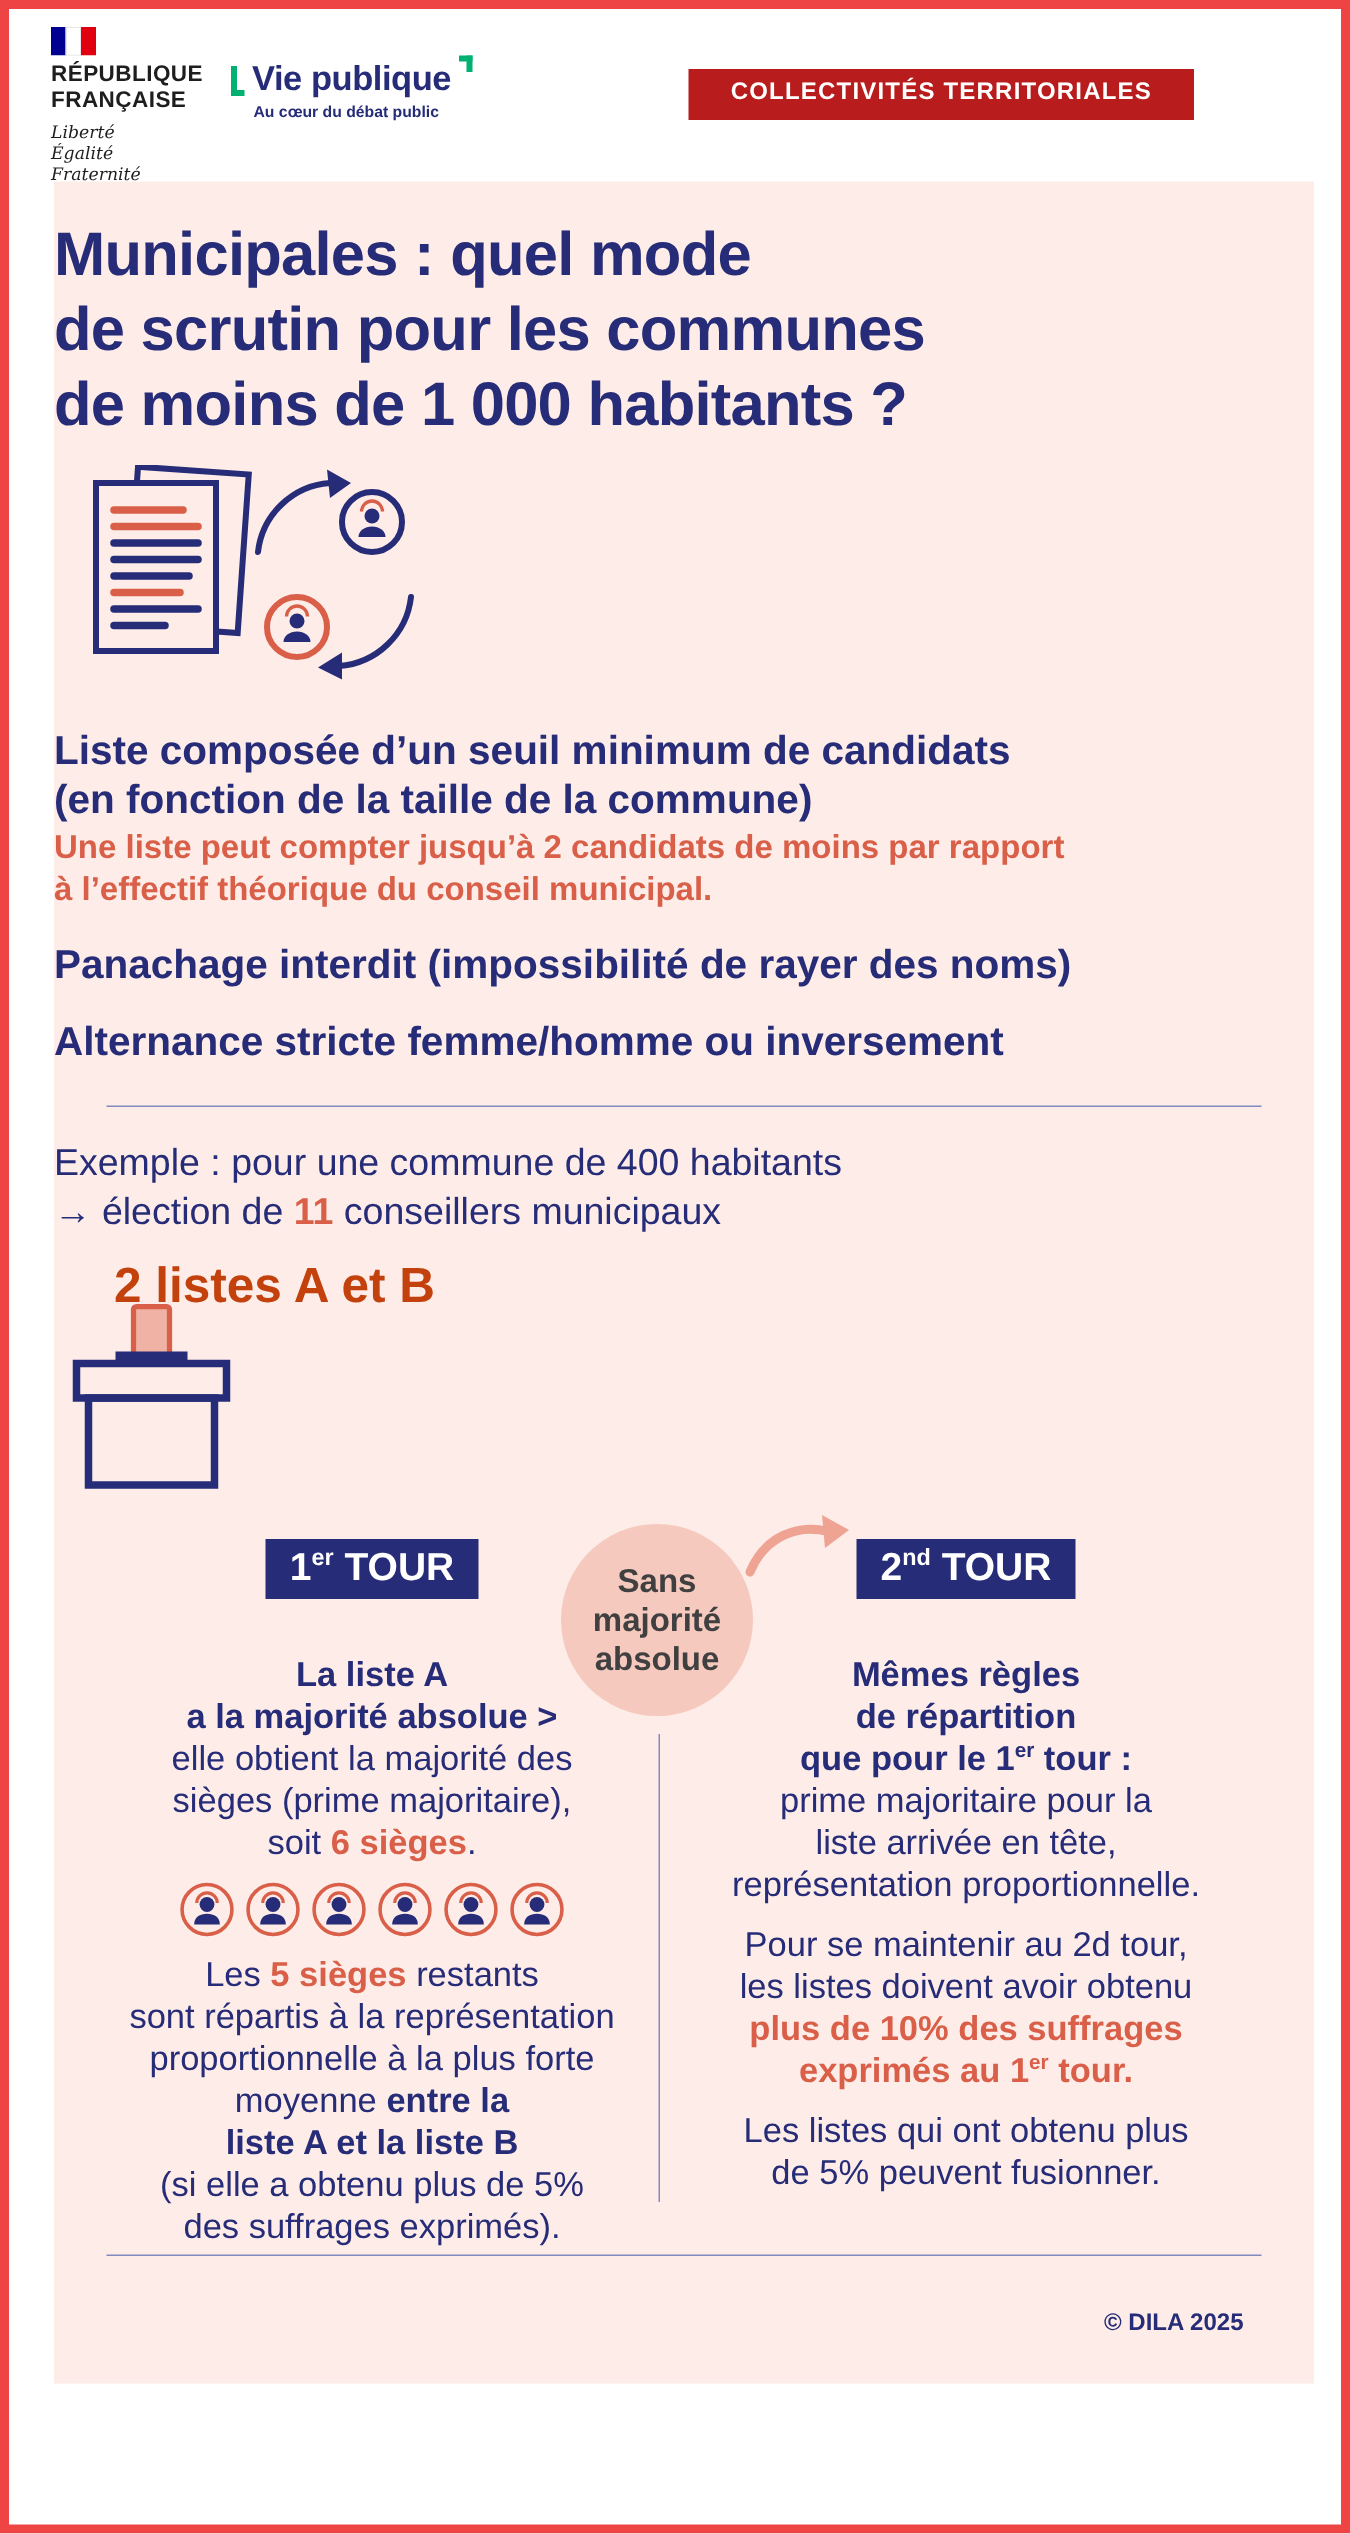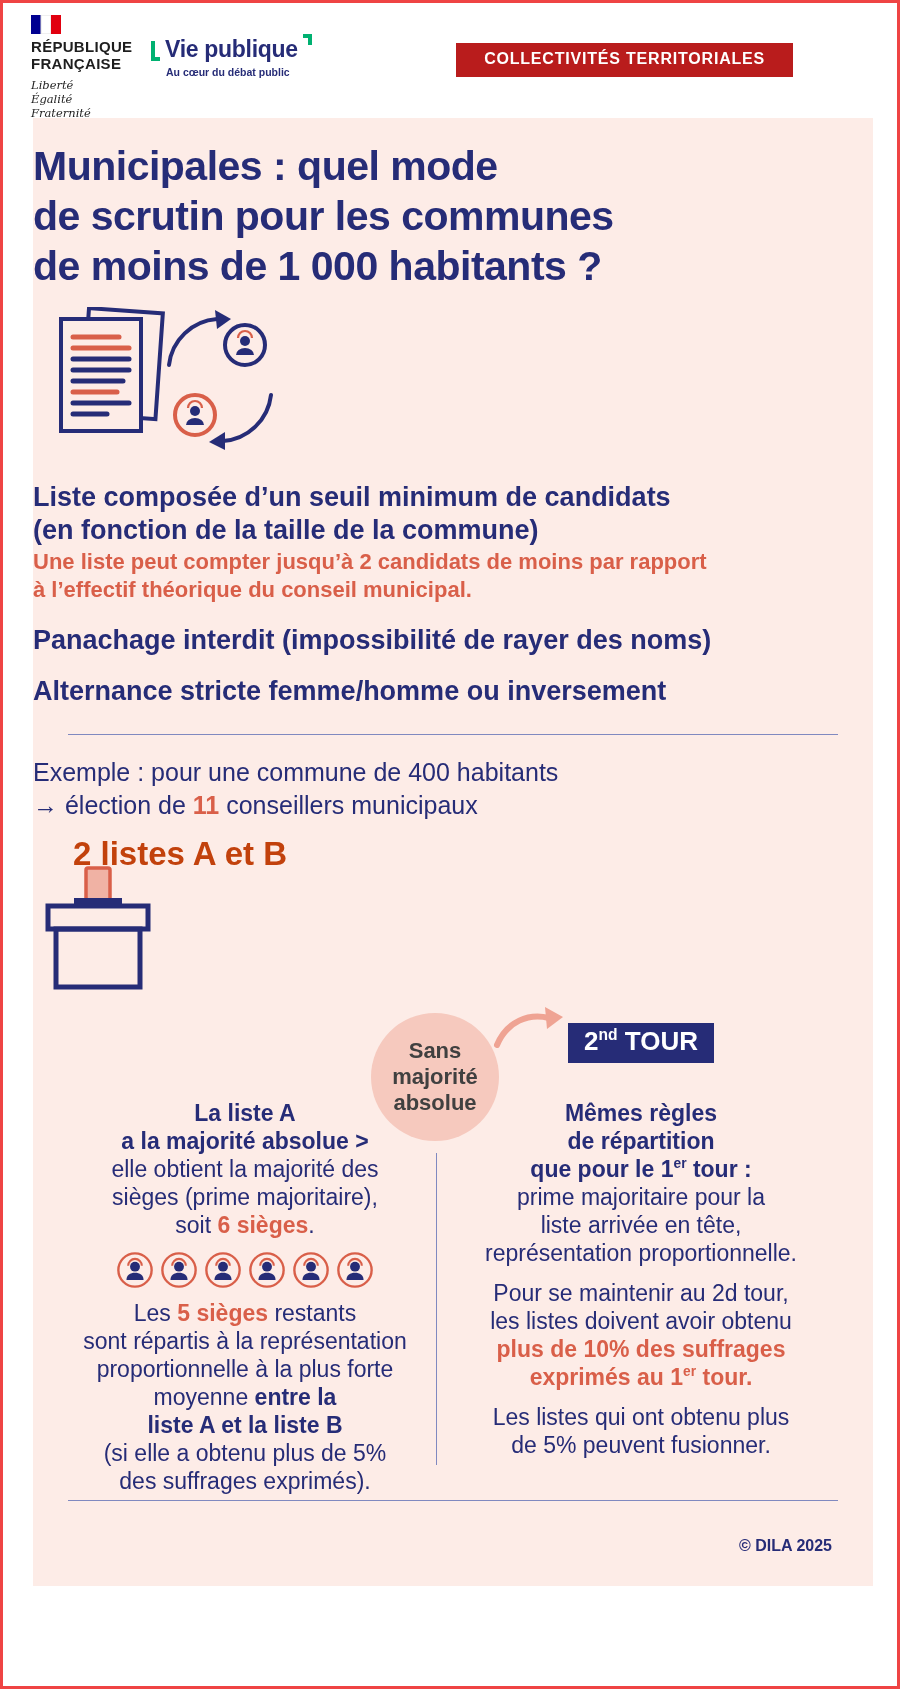--- a/index.html
+++ b/index.html
@@ -1,18 +1,18 @@
 <!DOCTYPE html>
 <html><head>
 <meta charset="utf-8">
 <style>
   * { margin:0; padding:0; box-sizing:border-box; }
   html,body { background:#ffffff; }
   body { font-family:"Liberation Sans", sans-serif; }
-  .page { position:relative; width:900px; height:1689px; background:#ffffff; border:3px solid #ef4444; overflow:hidden; }
+  .page { position:relative; width:900px; height:1689px; background:#ffffff; border:6px solid #ef4444; overflow:hidden; }
 
   
   .topbar { position:absolute; left:0; top:0; width:900px; height:115px; background:#ffffff; }
   .rf-block { position:absolute; left:28px; top:12px; color:#1e1e1e; }
   .rf-flag { display:block; }
   .rf-name { margin-top:4px; font-size:15px; font-weight:bold; letter-spacing:.3px; line-height:17px; color:#1e1e1e; }
   .rf-motto { margin-top:6px; font-family:"DejaVu Serif", serif; font-style:italic; font-size:11.5px; line-height:14px; color:#1e1e1e; white-space:pre-line; }
   .vp-block { position:absolute; left:148px; top:33px; }
   .vp-row { display:flex; align-items:flex-end; gap:5px; }
   .vp-mark-l { display:inline-block; width:9px; height:20px; border-left:4px solid #00b171; border-bottom:4px solid #00b171; margin-bottom:2px; }
@@ -148,20 +148,23 @@
 
   <div class="centered ballot-wrap">
     <svg width="130" height="142" viewBox="0 0 130 142">
       <rect x="53" y="3" width="24" height="36" rx="2" fill="#f0b2a4" stroke="#d95f49" stroke-width="3.5"></rect>
       <rect x="41" y="33" width="48" height="10" fill="#262c77"></rect>
       <rect x="15" y="41" width="100" height="23" fill="none" stroke="#262c77" stroke-width="5"></rect>
       <rect x="23" y="64" width="84" height="58" fill="none" stroke="#262c77" stroke-width="5"></rect>
     </svg>
   </div>
 
+  <div class="badge-wrap badge-wrap-left">
+    <span class="tour-badge"><span>1</span><sup>er</sup><span> TOUR</span></span>
+  </div>
   <div class="badge-wrap badge-wrap-right">
     <span class="tour-badge"><span>2</span><sup>nd</sup><span> TOUR</span></span>
   </div>
 
   <div class="no-majority-circle">Sans
 majorité
 absolue</div>
 
   <svg class="curve-arrow" width="74" height="44" viewBox="0 0 74 44">
     <path d="M6,40 C16,16 38,8 58,13" fill="none" stroke="#efa393" stroke-width="6" stroke-linecap="round"></path>

